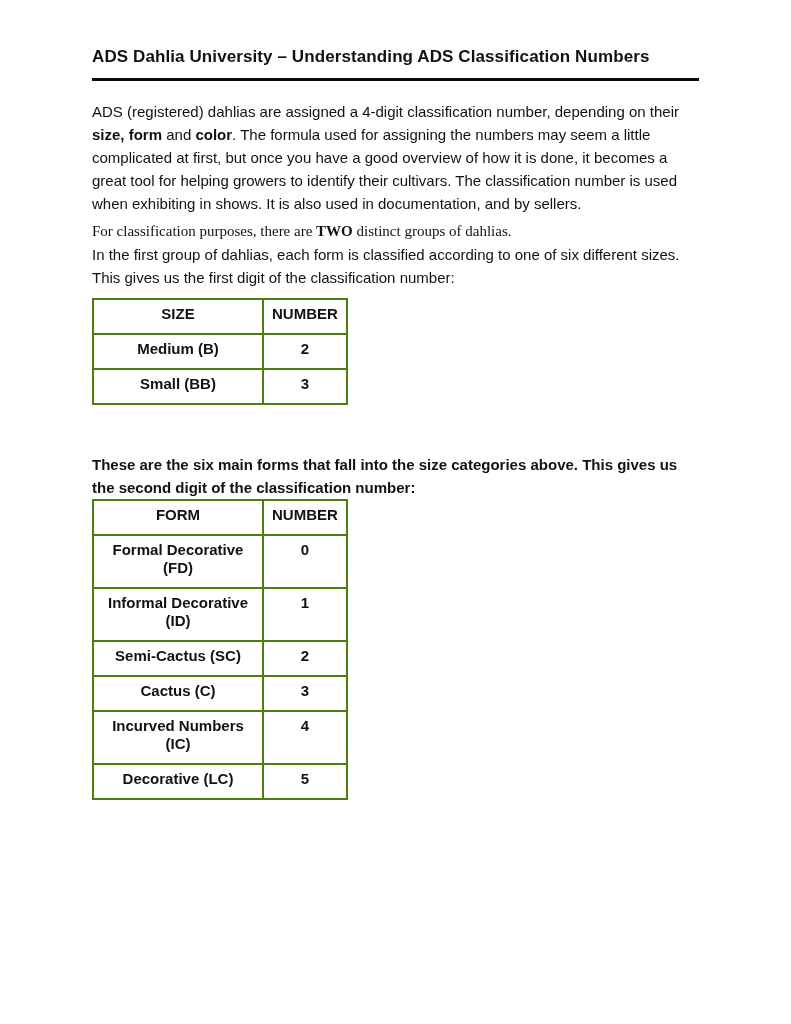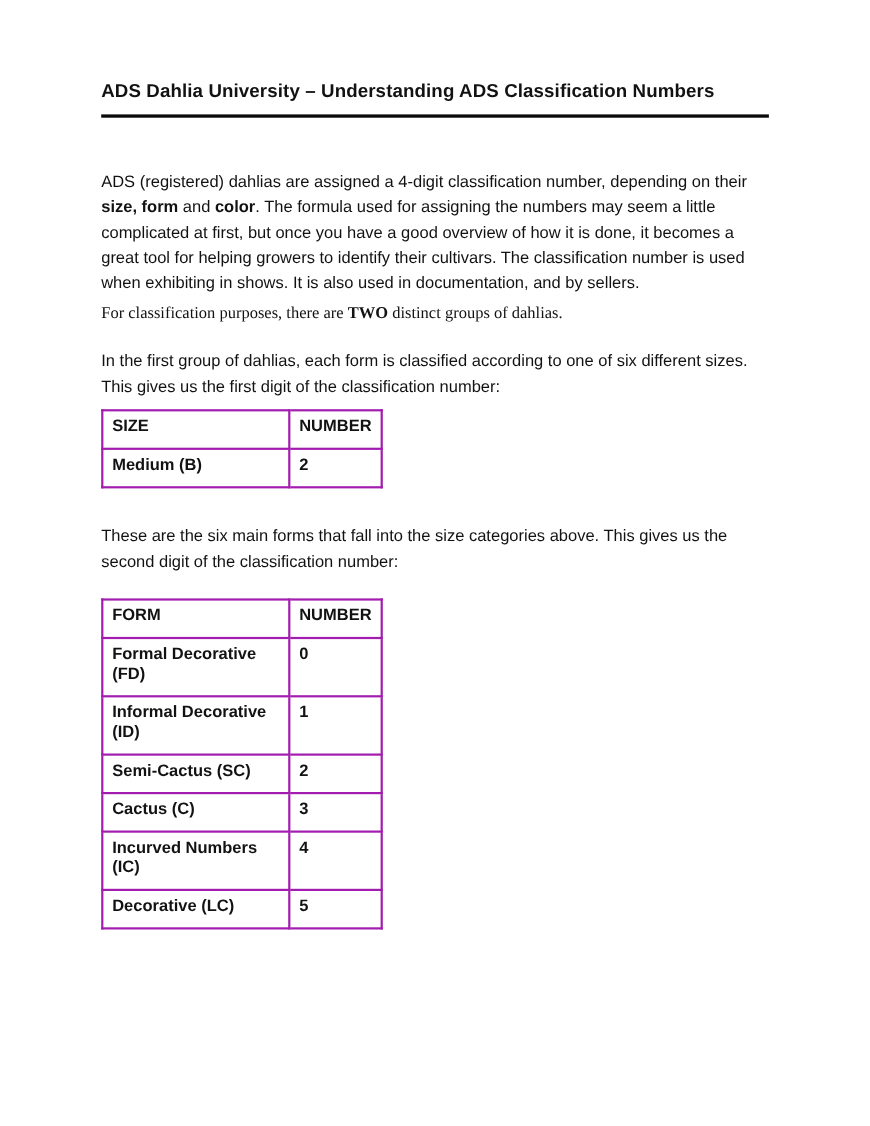--- a/index.html
+++ b/index.html
@@ -10,56 +10,56 @@
   .page {
     position: relative;
     width: 791px;
     height: 1024px;
     background: #ffffff;
     color: #121212;
     overflow: hidden;
     margin: 0 auto;
   }
   .content {
-    padding: 72px 91px 0 92px; 
+    padding: 46px 91px 0 92px; 
   }
   .doc-title {
     font-size: 17px;
     font-weight: bold;
     line-height: 22px;
     letter-spacing: 0.1px;
     margin: 0;
   }
   .title-rule {
     border: none;
     border-top: 3px solid #0a0a0a;
     margin: 10px 0 0 0;
     width: 607px;
   }
   p {
     font-size: 15px;
     line-height: 23px;
     margin: 0;
   }
-  .p1 { margin-top: 47px; }
+  .p1 { margin-top: 19px; }
   .p2 { margin-top: 5px; font-family: Liberation Serif, serif;  }
-  .p3 { margin-top: 20px; }
-  .p4 { margin-top: 32px; }
+  .p3 { margin-top: 0; }
+  .p4 { margin-top: 48px; font-weight: bold; }
   b   { font-weight: bold; }
   table {
     border-collapse: collapse;
     table-layout: fixed;
   }
   .t1 { margin-top: 9px; }
-  .t2 { margin-top: 22px; border-radius: 20px; }
+  .t2 { margin-top: 0; border-radius: 20px; }
   td, th {
-    border: 2px solid #a21caf;
+    border: 2px solid #4d7c0f;
     font-size: 15px;
     font-weight: bold;
-    text-align: left;
+    text-align: center;
     vertical-align: top;
     padding: 5px 8px 10px 8px;
     line-height: 18px;
   }
   .col-label  { width: 152px; }
   .col-number { width: 64px;  }
 </style>
 </head>
 <body>
 
@@ -77,20 +77,24 @@
 
     <table class="t1">
       <tbody>
           <tr>
         <th class="col-label">SIZE</th>
         <th class="col-number">NUMBER</th>
       </tr>
       <tr>
         <td>Medium (B)</td>
         <td>2</td>
+      </tr>
+      <tr>
+        <td>Small (BB)</td>
+        <td>3</td>
       </tr>
     </tbody>
       </table>
 
     <p class="p4">These are the six main forms that fall into the size categories above. This gives us the second digit of the classification number:</p>
 
     <table class="t2">
       <tbody>
           <tr>
         <th class="col-label">FORM</th>

